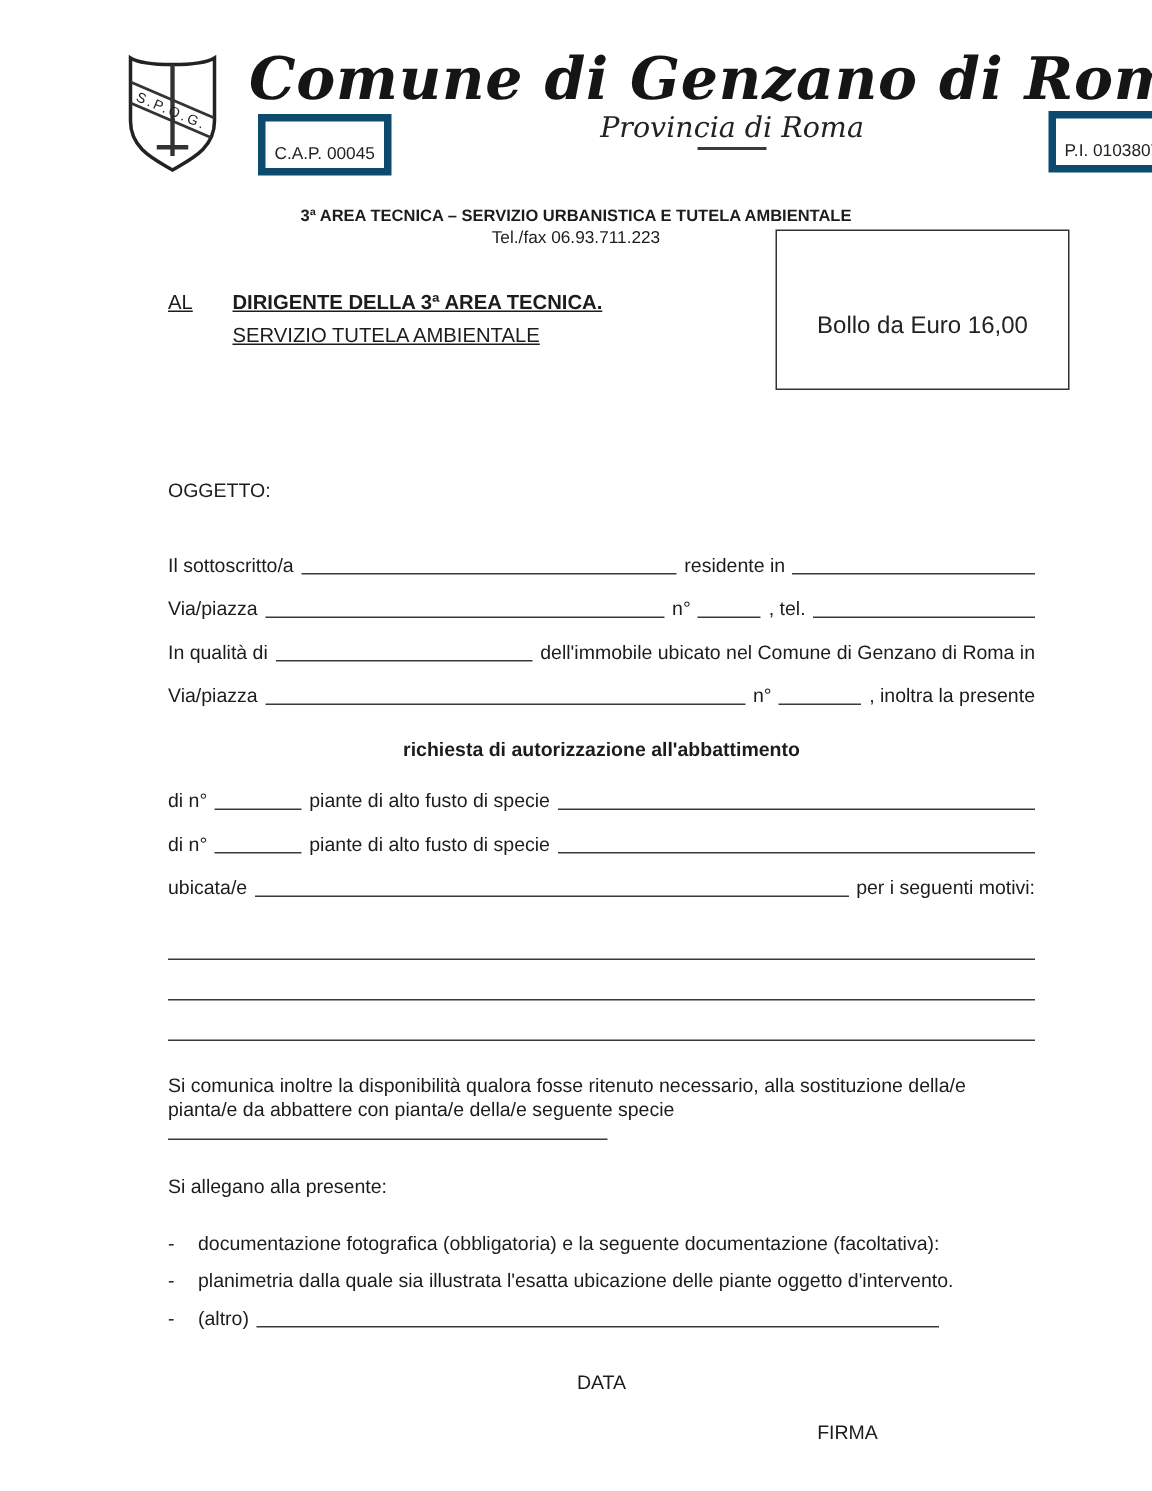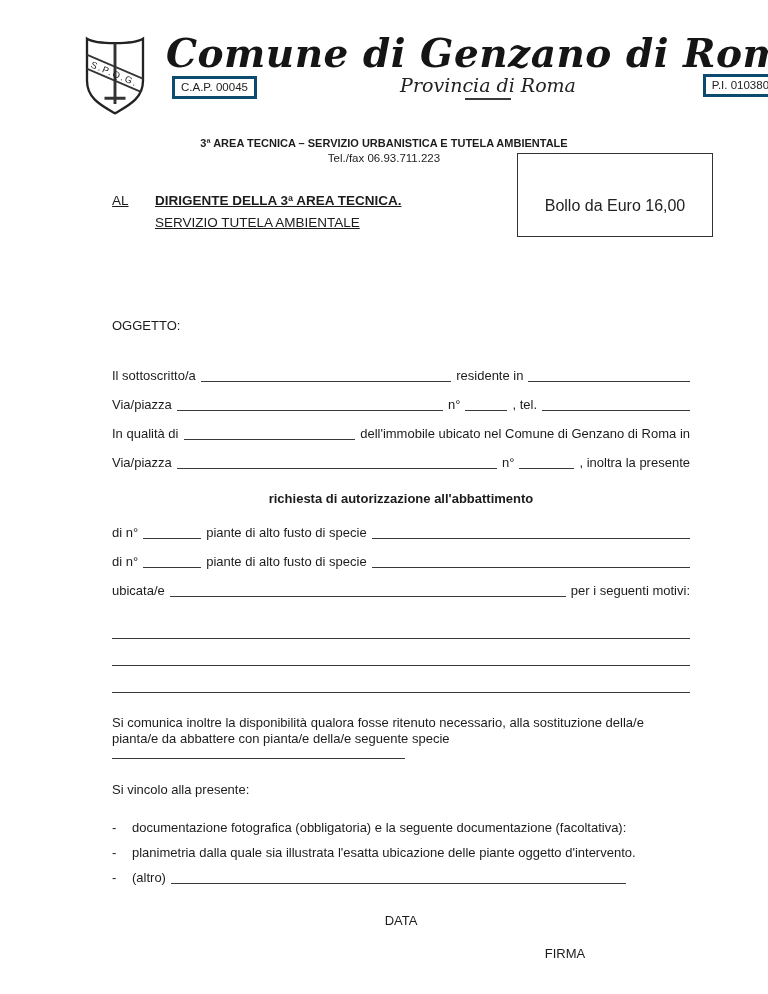--- a/index.html
+++ b/index.html
@@ -9,34 +9,34 @@
 
   
   .header { display:flex; padding:34px 56px 0 72px; }
   .crest { width:92px; flex:0 0 92px; }
   .header-main { flex:1; position:relative; padding-left:2px; }
   .title { font-family:"DejaVu Serif", serif; font-style:italic; font-size:39px;
            line-height:1.0; text-align:center; white-space:nowrap; color:#151515; letter-spacing:.5px;font-weight:bold; }
   .subtitle { font-family:"DejaVu Serif", serif; font-style:italic; font-size:19px;
               text-align:center; margin-top:1px; color:#222; }
   .sub-rule { width:46px; height:2px; background:#3a3a3a; margin:2px auto 0; }
-  .idbox { position:absolute; border:3px solid #0c4a6e; font-size:11.5px; padding:2px 6px 3px; white-space:nowrap; color:#222;text-align:center; }
+  .idbox { position:absolute; border:5px solid #0c4a6e; font-size:11.5px; padding:16px 6px 3px; white-space:nowrap; color:#222;text-align:center; }
   .cap-box { left:8px; top:42px; }
   .pi-box  { right:0px; top:40px; }
 
   .office { text-align:center; margin-top:14px; line-height:14px; }
   .office .l1 { font-weight:bold; font-size:11px; }
   .office .l2, .office .l3 { font-size:11.5px; margin-top:1px; }
 
   
   .addressee { display:flex; margin:28px 0 0 112px; font-size:13.5px;text-decoration:underline; }
   .al { width:43px; flex:0 0 43px; }
   .addr-lines .a1 { font-weight:bold; }
   .addr-lines .a2 { margin-top:7px; }
-  .bollo { position:absolute; top:153px; right:55px; width:196px; height:84px;
+  .bollo { position:absolute; top:153px; right:55px; width:196px; height:107px;
            border:1px solid #333; display:flex; align-items:center; justify-content:center;
            padding-top:22px; font-size:16px; color:#222; }
 
   
   .content { padding:0 78px 0 112px; font-size:13px; line-height:16px; }
   .oggetto { display:flex; margin-top:88px; }
   .oggetto .olabel { width:73px; flex:0 0 73px; }
   .oggetto p { flex:1; text-align:justify; line-height:19px; }
 
   .formsec { margin-top:34px; }
@@ -168,21 +168,21 @@
       </div>
 
       <div class="blines">
         <div class="bline"></div>
         <div class="bline"></div>
         <div class="bline"></div>
       </div>
 
       <p class="para"><span>Si comunica inoltre la disponibilità qualora fosse ritenuto necessario, alla sostituzione della/e pianta/e da abbattere con pianta/e della/e seguente specie </span><span class="inline-fill"></span></p>
 
-      <div class="attach-intro">Si vincolo alla presente:</div>
+      <div class="attach-intro">Si allegano alla presente:</div>
 
       <div class="bullets">
         <div class="brow">
           <span class="dash">-</span>
           <span>documentazione fotografica (obbligatoria) e la seguente documentazione (facoltativa):</span>
         </div>
         <div class="brow">
           <span class="dash">-</span>
           <span>planimetria dalla quale sia illustrata l'esatta ubicazione delle piante oggetto d'intervento.</span>
         </div>

